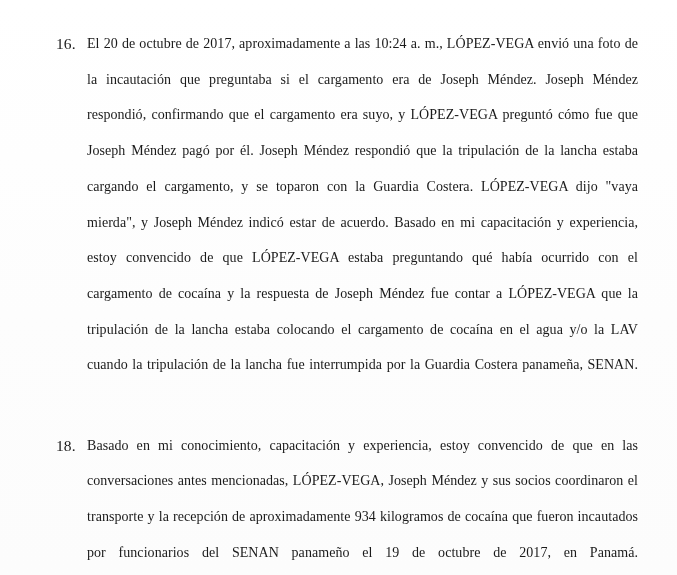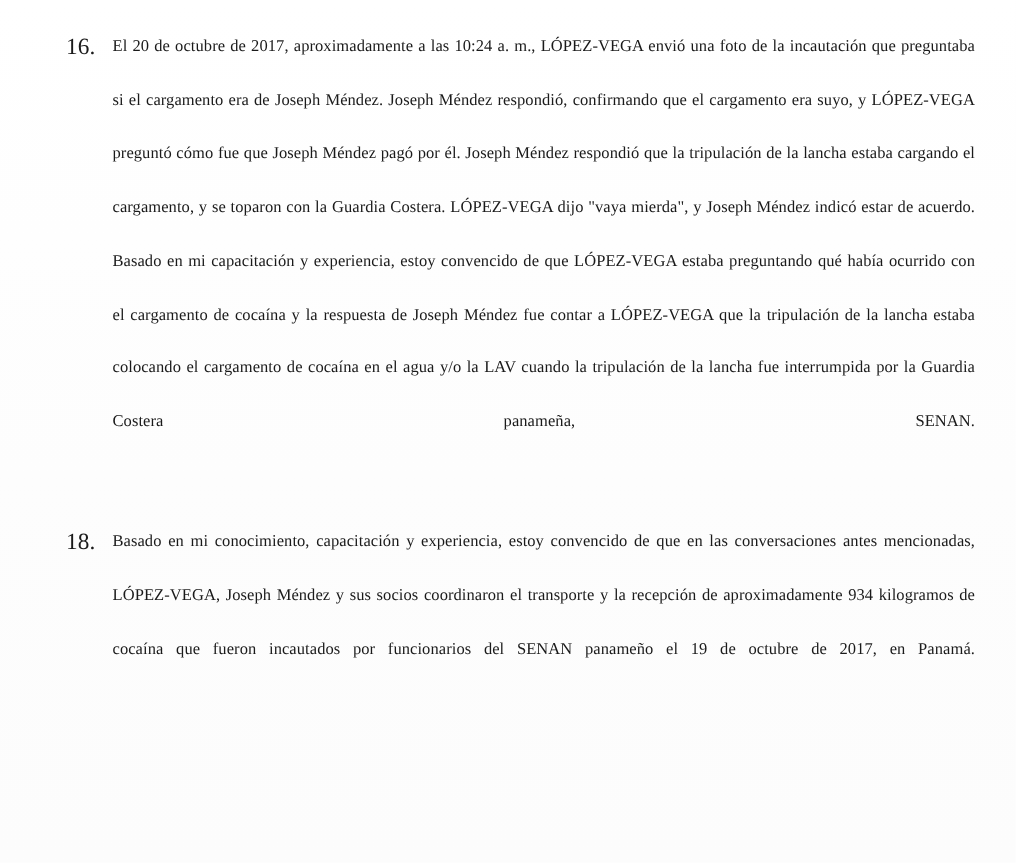--- a/index.html
+++ b/index.html
@@ -14,21 +14,21 @@
     color: #1a1a1a;
     overflow: hidden;
   }
 
   .page {
     position: relative;
     width: 677px;
     height: 575px;
     background: #fefefe;
     box-sizing: border-box;
-    padding: 0;
+    padding: 12px;
   }
 
   
   .scan-tint {
     position: absolute;
     inset: 0;
     background: linear-gradient(180deg, #ffffff 0%, #fdfdfd 55%, #fcfcfc 100%);
     pointer-events: none;
     z-index: 0;
   }
@@ -57,21 +57,21 @@
     top: 0;
     width: 28px;
     text-align: left;
     font-size: 15.5px;
     line-height: 35.7px;
     letter-spacing: 0.1px;
   }
 
   .para-text {
     display: block;
-    font-size: 11px;
+    font-size: 14px;
     line-height: 35.7px;
     text-align: justify;
     text-justify: inter-word;
     letter-spacing: 0.05px;
     word-spacing: 0.2px;
     hyphens: none;
   }
 
   
   .para-text::after {

